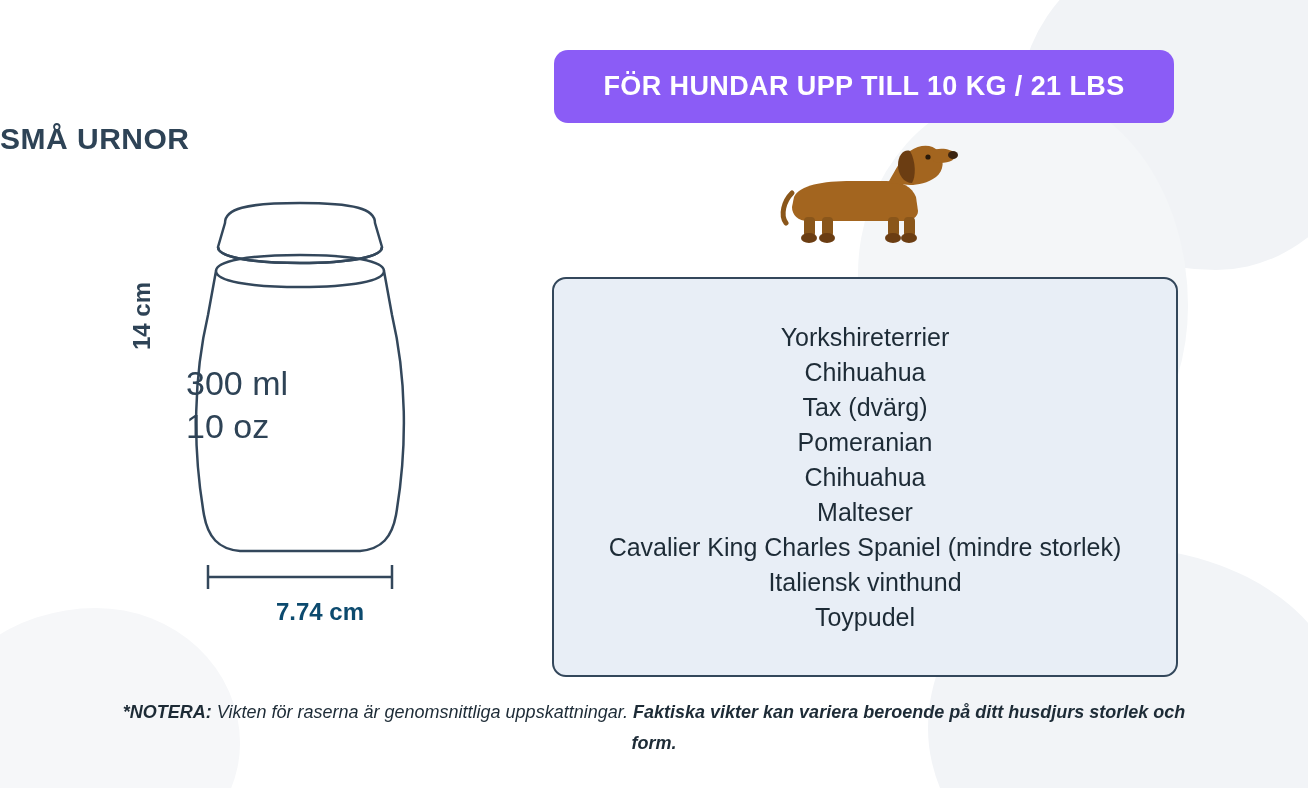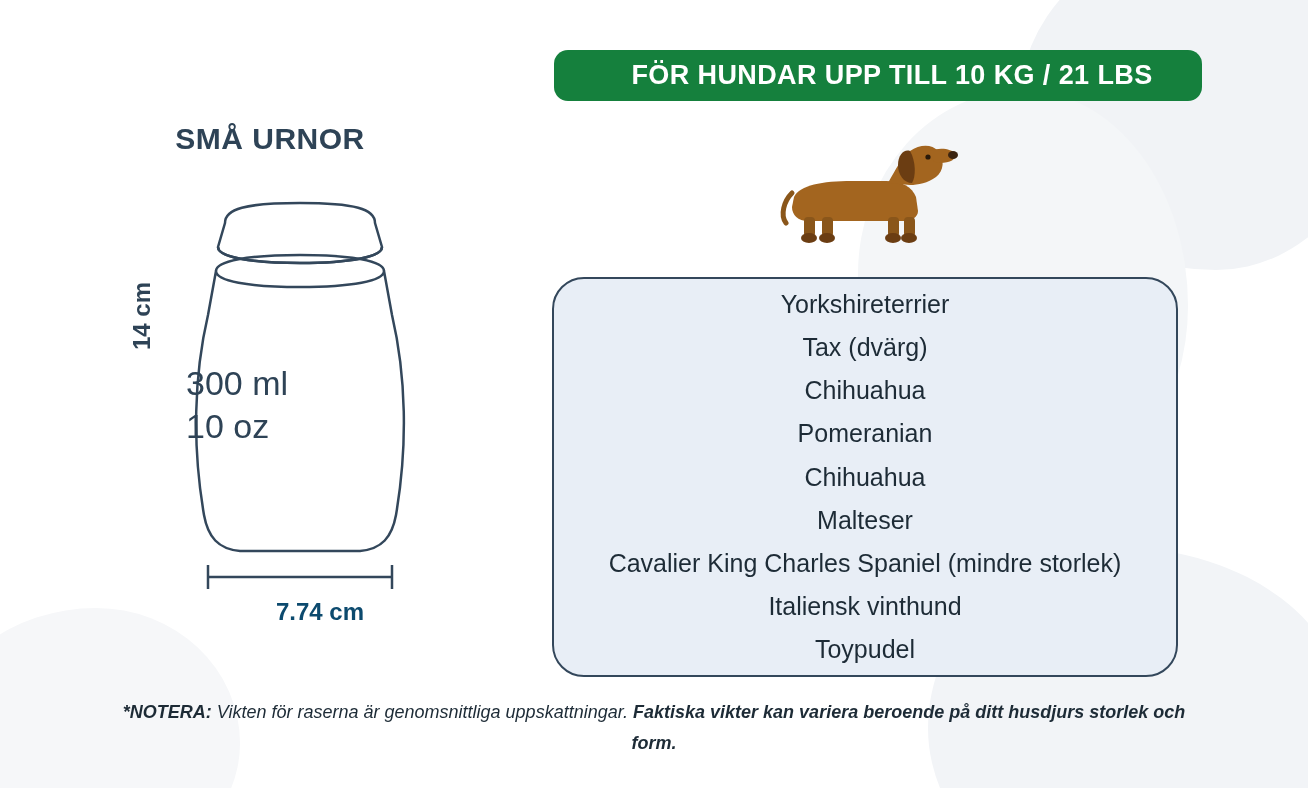--- a/index.html
+++ b/index.html
@@ -71,21 +71,20 @@
     left: 0;
     top: 0;
     width: 540px;
     height: 700px;
   }
   .left-title {
     position: absolute;
     top: 122px;
     left: 0;
     width: 540px;
-    text-align: center;
     font-size: 30px;
     font-weight: 700;
     letter-spacing: 0.5px;
     color: #2e4356;
   }
   .urn-wrap {
     position: absolute;
     left: 120px;
     top: 195px;
     width: 360px;
@@ -123,27 +122,26 @@
     font-weight: 700;
     color: #0c4a6e;
   }
 
   
   .banner {
     position: absolute;
     left: 554px;
     top: 50px;
     width: 620px;
-    height: 51px;
-    background: #15803d;
+    height: 73px;
+    background: #8b5cf6;
     border-radius: 14px;
     display: flex;
     align-items: center;
     justify-content: center;
-    padding-left: 28px;
   }
   .banner-text {
     color: #ffffff;
     font-size: 27px;
     font-weight: 700;
     letter-spacing: 0.4px;
     white-space: nowrap;
   }
 
   .dog-wrap {
@@ -155,26 +153,26 @@
   }
 
   .breeds-box {
     position: absolute;
     left: 552px;
     top: 277px;
     width: 626px;
     height: 400px;
     background: #e8eef6;
     border: 2px solid #33475b;
-    border-radius: 32px;
+    border-radius: 14px;
     box-sizing: border-box;
     display: flex;
     flex-direction: column;
     align-items: center;
-    justify-content: space-between;
+    justify-content: center;
     padding: 8px 10px;
   }
   .breed {
     font-size: 25px;
     line-height: 35px;
     color: #1d2b36;
     text-align: center;
     white-space: nowrap;
   }
 
@@ -274,22 +272,22 @@
 
       <ellipse cx="39" cy="103" rx="8" ry="5" fill="#6b3d12"></ellipse>
       <ellipse cx="57" cy="103" rx="8" ry="5" fill="#6b3d12"></ellipse>
       <ellipse cx="123" cy="103" rx="8" ry="5" fill="#6b3d12"></ellipse>
       <ellipse cx="139" cy="103" rx="8" ry="5" fill="#6b3d12"></ellipse>
     </svg>
   </div>
 
   <div class="breeds-box">
     <div class="breed">Yorkshireterrier</div>
+    <div class="breed">Chihuahua</div>
     <div class="breed">Tax (dvärg)</div>
-    <div class="breed">Chihuahua</div>
     <div class="breed">Pomeranian</div>
     <div class="breed">Chihuahua</div>
     <div class="breed">Malteser</div>
     <div class="breed">Cavalier King Charles Spaniel (mindre storlek)</div>
     <div class="breed">Italiensk vinthund</div>
     <div class="breed">Toypudel</div>
   </div>
 
   <div class="footnote">
     <b>*NOTERA:</b><span> Vikten för raserna är genomsnittliga uppskattningar. </span><b>Faktiska vikter kan variera beroende på ditt husdjurs storlek och form.</b>

